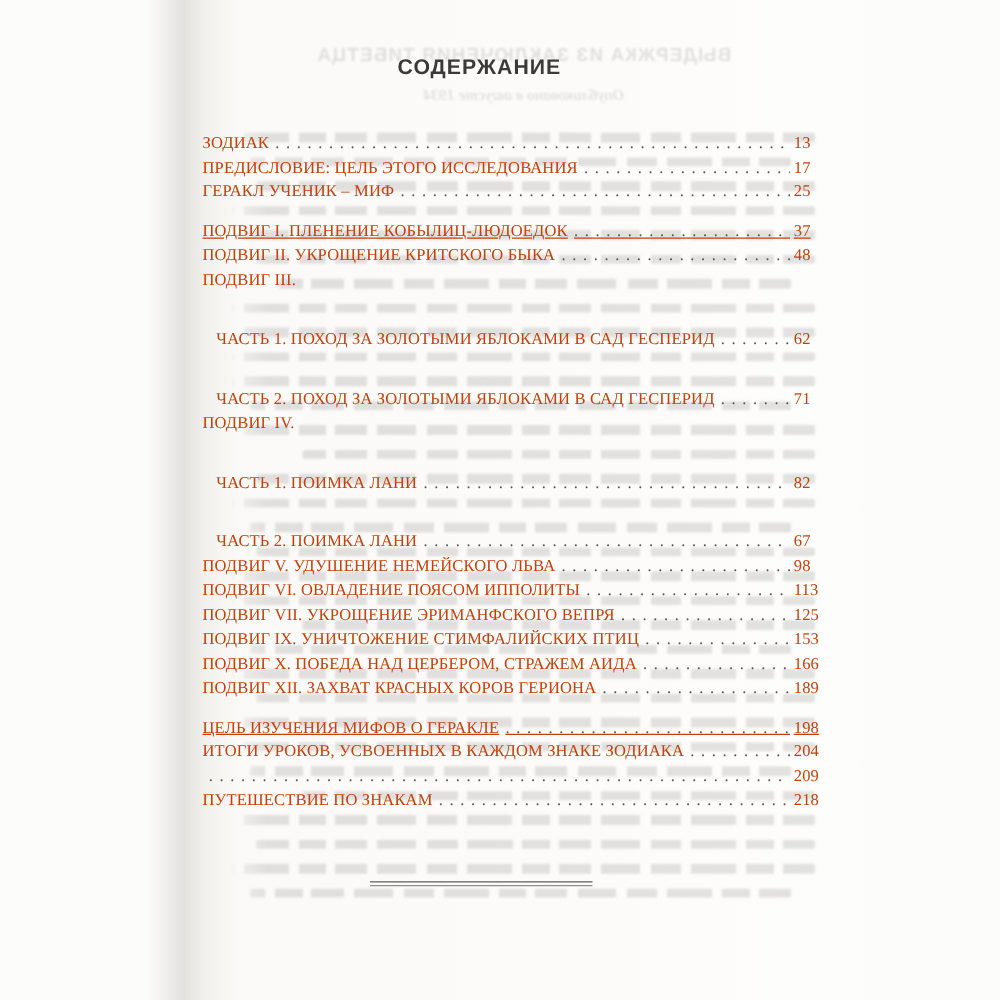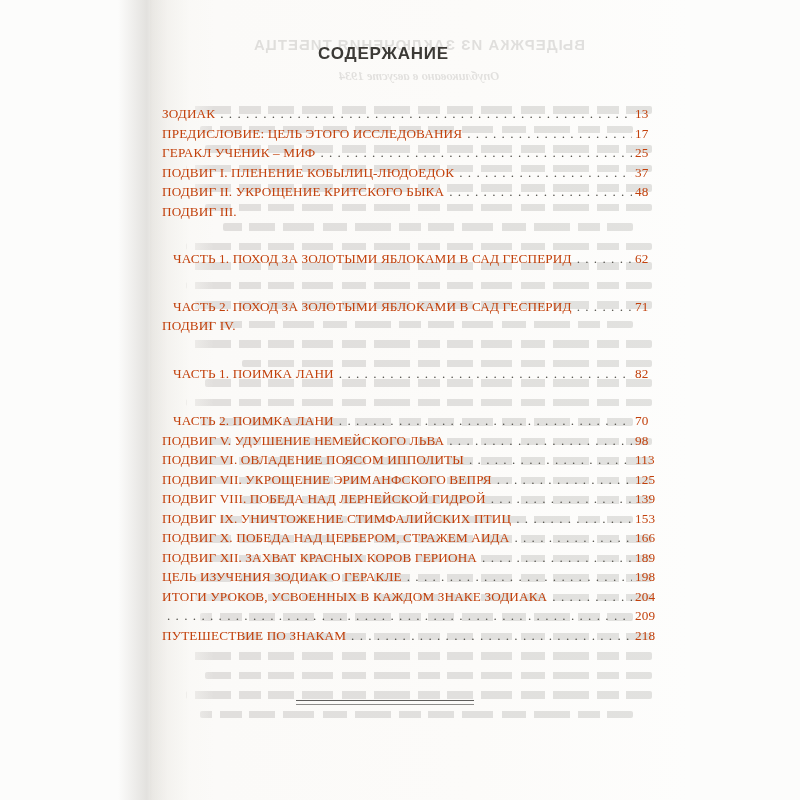--- a/index.html
+++ b/index.html
@@ -68,21 +68,21 @@
     margin:44px 52px 40px 0;text-align:center;
     font-family:"Liberation Sans", sans-serif;font-weight:bold;
     font-size:17px;letter-spacing:.8px;color:#3c3a36;
   }
   .toc{position:relative;}
   .toc-row{
     display:flex;align-items:baseline;
     font-size:13.2px;line-height:19.5px;letter-spacing:.15px;
     color:#c2410c;white-space:nowrap;
   }
-  .toc-row.gap{margin-top:0;}
+  .toc-row.gap{margin-top:12px;text-decoration:underline;}
   .toc-row.indent{padding-left:11px;margin-top:28px;}
   .lab{flex:0 0 auto;}
   .dots{
     flex:1 1 auto;overflow:hidden;white-space:nowrap;
     margin:0 3px 0 5px;color:#55534d;
   }
   .dots::after{
     content:". . . . . . . . . . . . . . . . . . . . . . . . . . . . . . . . . . . . . . . . . . . . . . . . . . . . . . . . . . . . . . . . . . . . . . . . . . . . . . . . . . . . . . . . . . . . . . . . ";
     letter-spacing:1px;
   }
@@ -188,59 +188,54 @@
           <span class="lab">ПОДВИГ IV.</span>
         </div>
         <div class="toc-row indent">
           <span class="lab">ЧАСТЬ 1. ПОИМКА ЛАНИ</span>
           <span class="dots"></span>
           <span class="num">82</span>
         </div>
         <div class="toc-row indent">
           <span class="lab">ЧАСТЬ 2. ПОИМКА ЛАНИ</span>
           <span class="dots"></span>
-          <span class="num">70</span>
+          <span class="num">67</span>
         </div>
         <div class="toc-row">
           <span class="lab">ПОДВИГ V. УДУШЕНИЕ НЕМЕЙСКОГО ЛЬВА</span>
           <span class="dots"></span>
           <span class="num">98</span>
         </div>
         <div class="toc-row">
           <span class="lab">ПОДВИГ VI. ОВЛАДЕНИЕ ПОЯСОМ ИППОЛИТЫ</span>
           <span class="dots"></span>
           <span class="num">113</span>
         </div>
         <div class="toc-row">
           <span class="lab">ПОДВИГ VII. УКРОЩЕНИЕ ЭРИМАНФСКОГО ВЕПРЯ</span>
           <span class="dots"></span>
           <span class="num">125</span>
         </div>
         <div class="toc-row">
-          <span class="lab">ПОДВИГ VIII. ПОБЕДА НАД ЛЕРНЕЙСКОЙ ГИДРОЙ</span>
-          <span class="dots"></span>
-          <span class="num">139</span>
-        </div>
-        <div class="toc-row">
           <span class="lab">ПОДВИГ IX. УНИЧТОЖЕНИЕ СТИМФАЛИЙСКИХ ПТИЦ</span>
           <span class="dots"></span>
           <span class="num">153</span>
         </div>
         <div class="toc-row">
           <span class="lab">ПОДВИГ X. ПОБЕДА НАД ЦЕРБЕРОМ, СТРАЖЕМ АИДА</span>
           <span class="dots"></span>
           <span class="num">166</span>
         </div>
         <div class="toc-row">
           <span class="lab">ПОДВИГ XII. ЗАХВАТ КРАСНЫХ КОРОВ ГЕРИОНА</span>
           <span class="dots"></span>
           <span class="num">189</span>
         </div>
         <div class="toc-row gap">
-          <span class="lab">ЦЕЛЬ ИЗУЧЕНИЯ ЗОДИАК О ГЕРАКЛЕ</span>
+          <span class="lab">ЦЕЛЬ ИЗУЧЕНИЯ МИФОВ О ГЕРАКЛЕ</span>
           <span class="dots"></span>
           <span class="num">198</span>
         </div>
         <div class="toc-row">
           <span class="lab">ИТОГИ УРОКОВ, УСВОЕННЫХ В КАЖДОМ ЗНАКЕ ЗОДИАКА</span>
           <span class="dots"></span>
           <span class="num">204</span>
         </div>
         <div class="toc-row">
           <span class="dots"></span>

